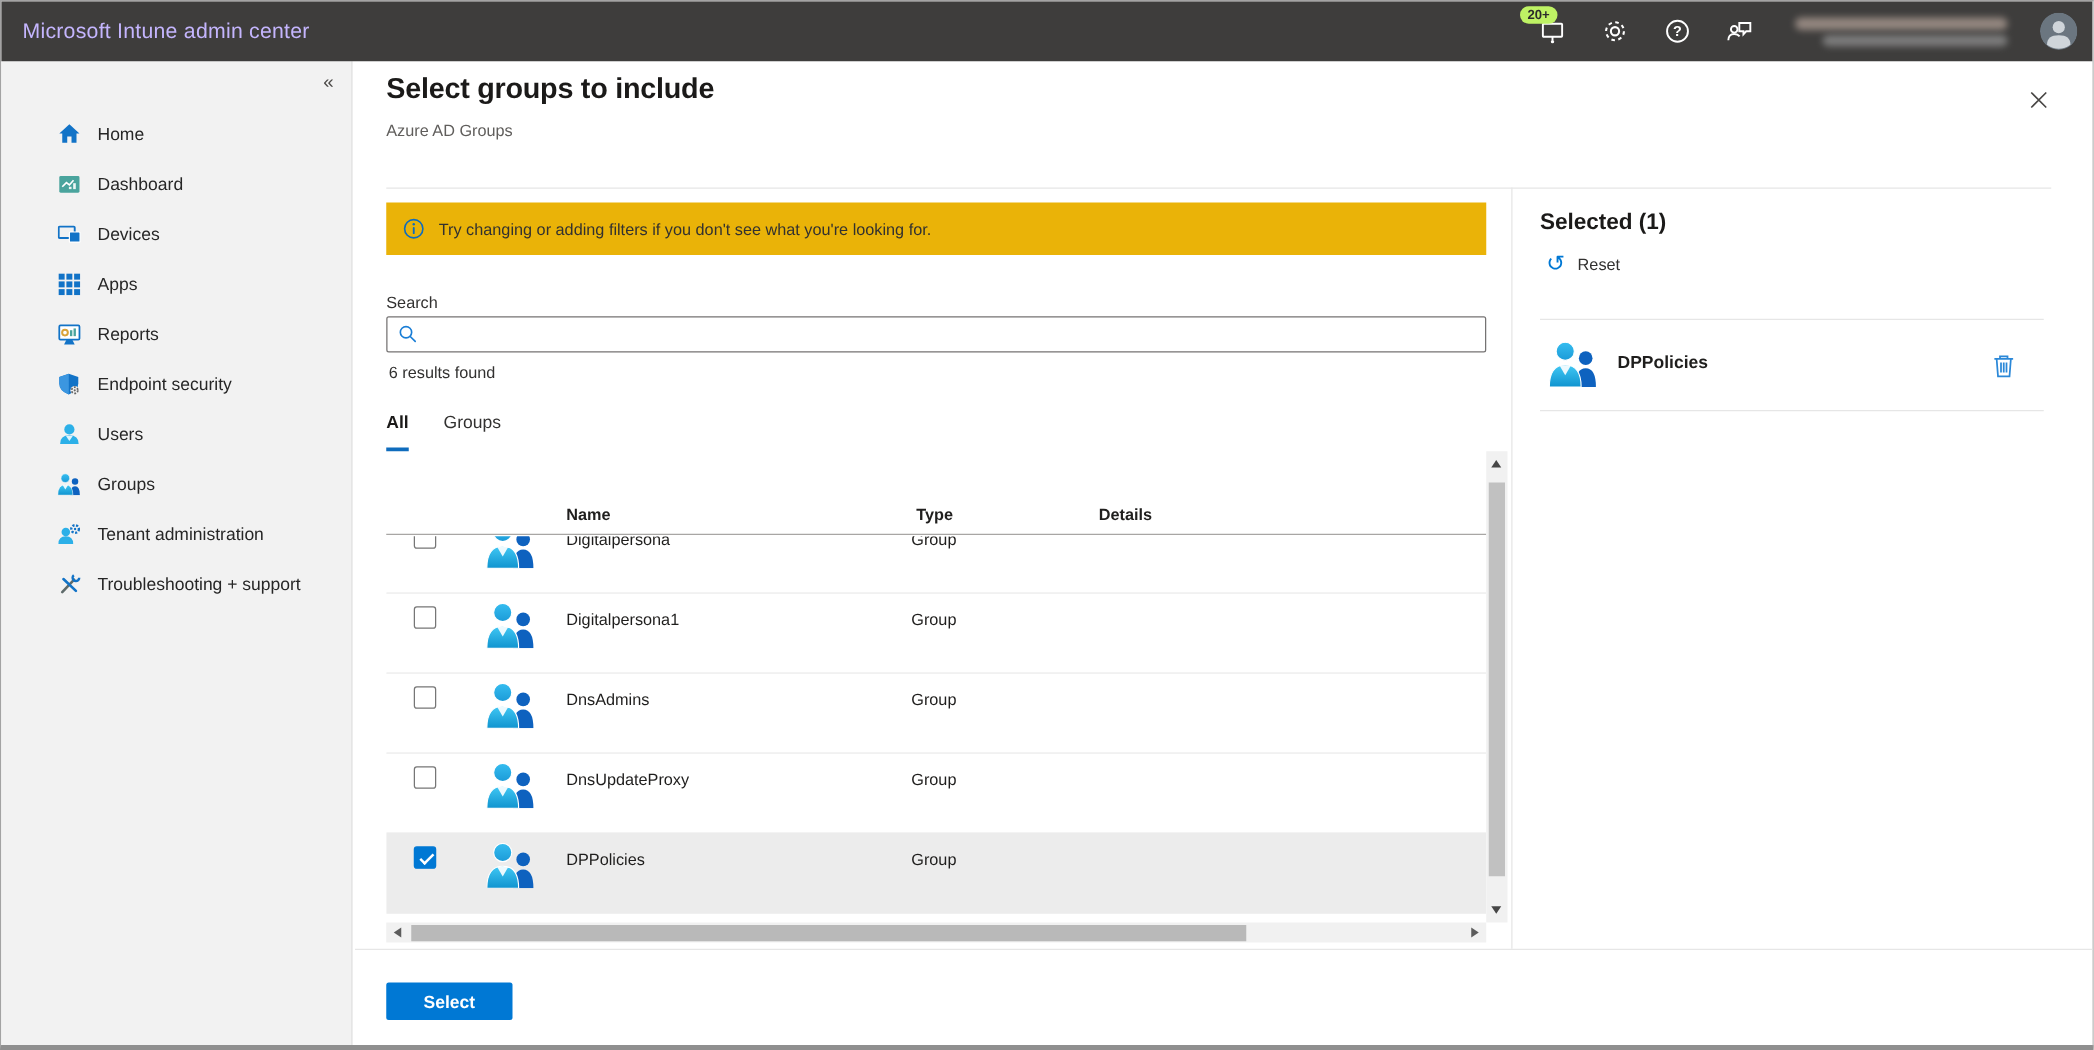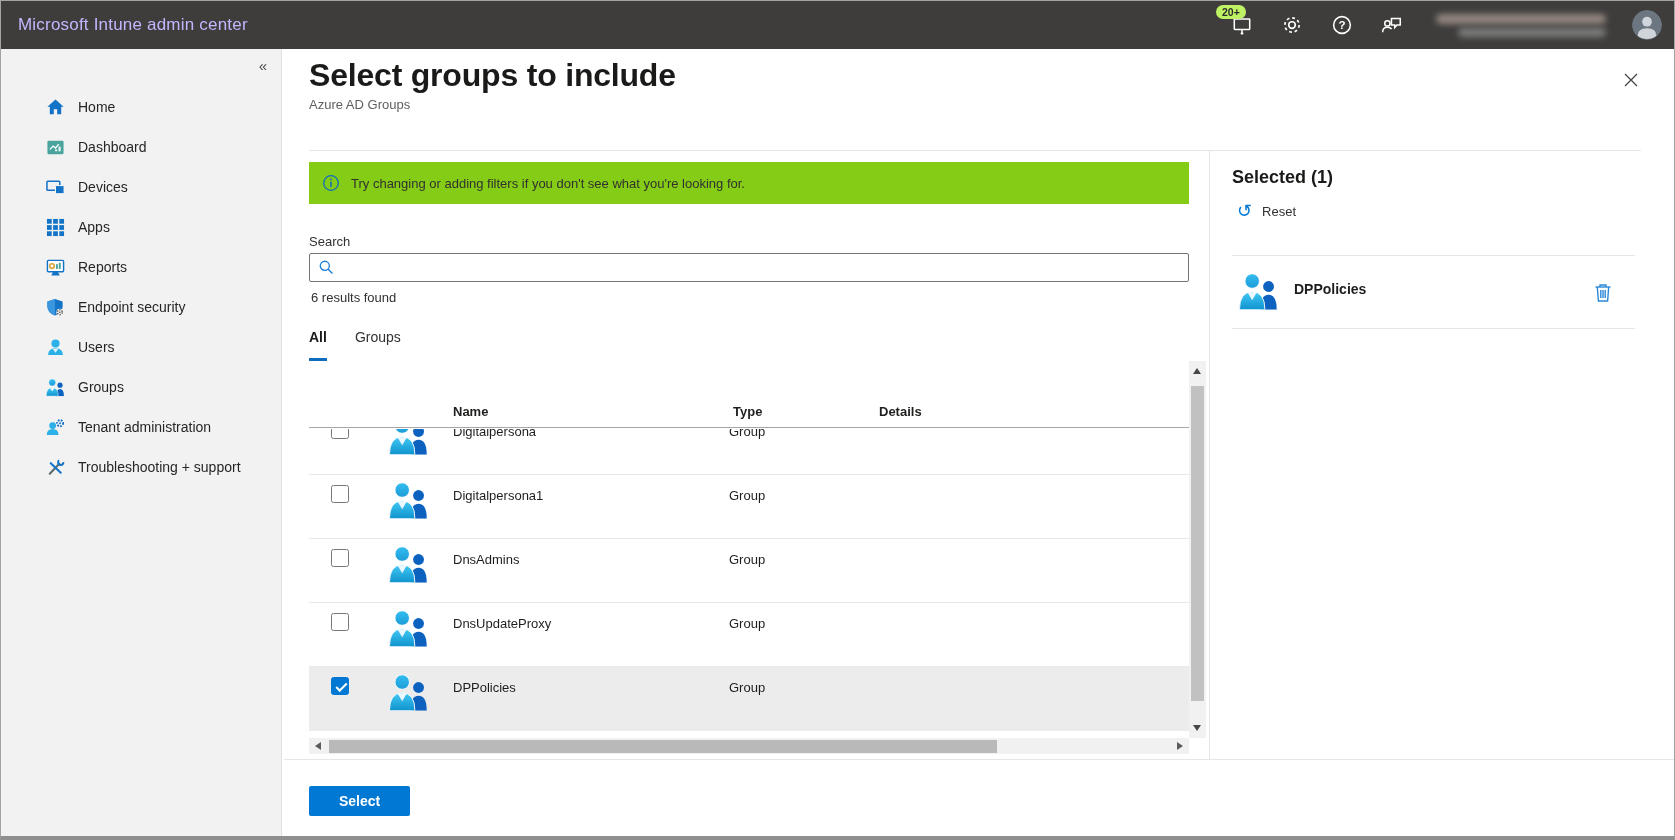--- a/index.html
+++ b/index.html
@@ -27,25 +27,25 @@
   .collapse { position:absolute; top:8px; right:14px; font-size:15px; color:#4d4b49; cursor:pointer; }
   .nav { list-style:none; margin-top:38px;padding-left:20px; }
   .nav-item { height:40px; display:flex; align-items:center; padding-left:25px; gap:13px; cursor:pointer; }
   .nav-icon { width:19px; height:19px; flex:none; }
   .nav-label { font-size:14px; color:#262626; }
 
   
   .main { position:absolute; left:281px; top:48px; right:0; bottom:0; background:#fff; }
   .close-btn { position:absolute; left:1338px; top:20px; width:22px; height:22px; cursor:pointer;
                display:flex; align-items:center; justify-content:center; }
-  .page-title { position:absolute; left:27px; top:8px; font-size:32px; font-weight:700; color:#1b1a19; letter-spacing:-.2px; }
+  .page-title { position:absolute; left:27px; top:8px; font-size:23px; font-weight:700; color:#1b1a19; letter-spacing:-.2px; }
   .page-subtitle { position:absolute; left:27px; top:48px; font-size:13px; color:#605e5c; }
   .hdiv1 { position:absolute; left:27px; top:101px; width:1332px; height:1px; background:#e6e6e6; }
 
-  .banner { position:absolute; left:27px; top:113px; width:880px; height:42px; background:#84cc16;
+  .banner { position:absolute; left:27px; top:113px; width:880px; height:42px; background:#eab308;
             display:flex; align-items:center; padding-left:13px; gap:11px; }
   .banner-text { font-size:13px; color:#323130; }
 
   .search-label { position:absolute; left:27px; top:185px; font-size:13px; color:#323130; }
   .search-box { position:absolute; left:27px; top:204px; width:880px; height:29px; border:1px solid #757373;
                 border-radius:2px; background:#fff; display:flex; align-items:center; padding-left:8px; gap:6px; }
   .search-input { border:none; outline:none; flex:1; height:100%; font-size:13px; font-family:inherit; background:transparent; }
   .results-text { position:absolute; left:29px; top:241px; font-size:13px; color:#323130; }
 
   .tabs { position:absolute; left:27px; top:280px; display:flex; gap:28px; }

